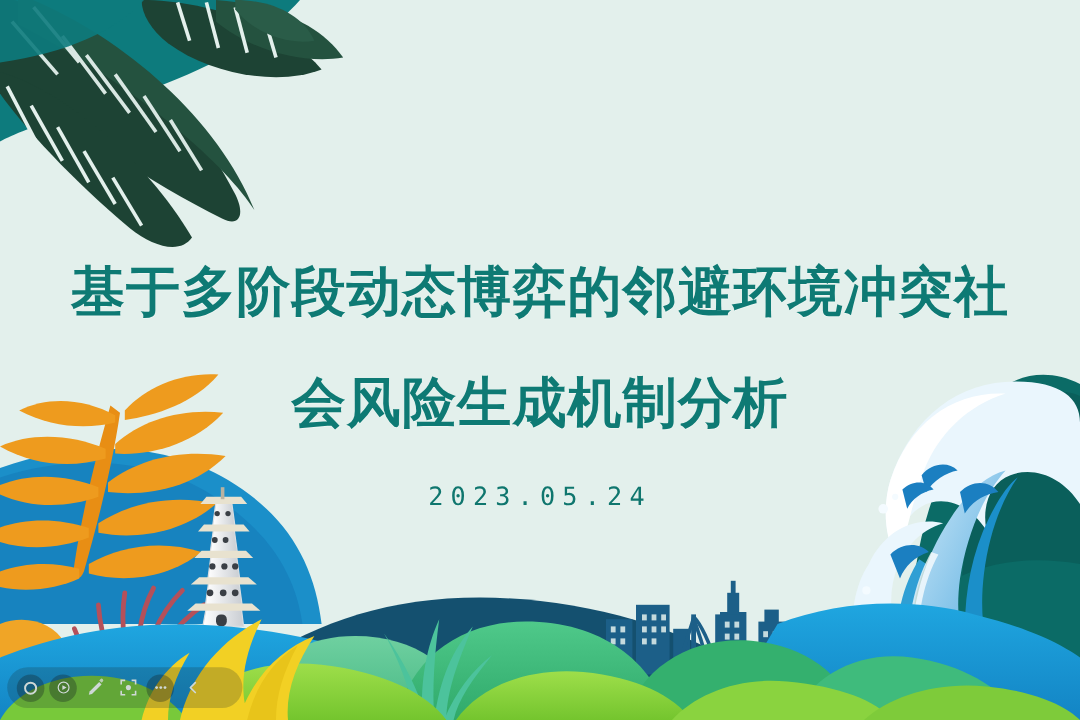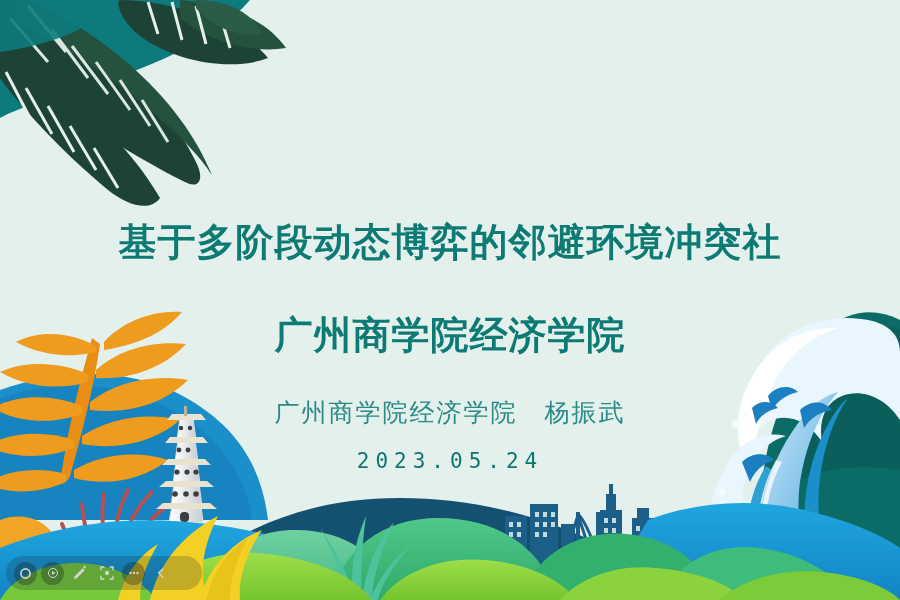--- a/index.html
+++ b/index.html
@@ -8,21 +8,21 @@
     font-family:"Liberation Sans","DejaVu Sans",sans-serif;
     background:#e3f0ec;
   }
   #slide{position:relative;width:900px;height:600px;overflow:hidden;background:#e3f0ec;}
   .layer{position:absolute;left:0;top:0;width:900px;height:600px;pointer-events:none;}
 
   
   #textblock{position:absolute;left:0;top:196px;width:900px;text-align:center;z-index:40;}
   .title-line{
     color:#0e7a74;
-    font-size:38px;
+    font-size:45px;
     font-weight:bold;
     letter-spacing:1px;
     line-height:93px;
     white-space:nowrap;
     font-family:"DejaVu Sans","Liberation Sans",sans-serif;
     text-shadow:0 1px 0 rgba(255,255,255,.35);
   }
   #subtitle{
     margin-top:14px;
     color:#2a8a85;
@@ -303,22 +303,21 @@
                C216,560 236,540 262,530 C246,554 238,578 240,600 Z" fill="#f2d024"></path>
       <path d="M206,600 C212,574 226,552 248,538 C236,560 230,580 230,600 Z" fill="#e8c41a"></path>
       <path d="M118,600 C124,576 138,556 158,544 C146,564 140,582 140,600 Z" fill="#f2d024"></path>
     </g>
 
     <path d="M0,0 L120,0 C96,26 56,44 0,52 Z" fill="#0d7b7d" opacity=".9"></path>
   </svg>
 
   <div id="textblock">
     <div class="title-line">基于多阶段动态博弈的邻避环境冲突社</div>
-    <div class="title-line">广州商学院经济学院</div>
-    <div id="subtitle">广州商学院经济学院　杨振武</div>
+    <div class="title-line">会风险生成机制分析</div>
     <div id="datetext">2023.05.24</div>
   </div>
 
   <div id="toolbar">
 
     <div class="tbtn">
       <svg width="13" height="13" viewBox="0 0 24 24" fill="currentColor">
         <path d="M12 2a10 10 0 1 0 0 20 10 10 0 0 0 0-20zm0 3a7 7 0 1 1 0 14 7 7 0 0 1 0-14z"></path>
       </svg>
     </div>

